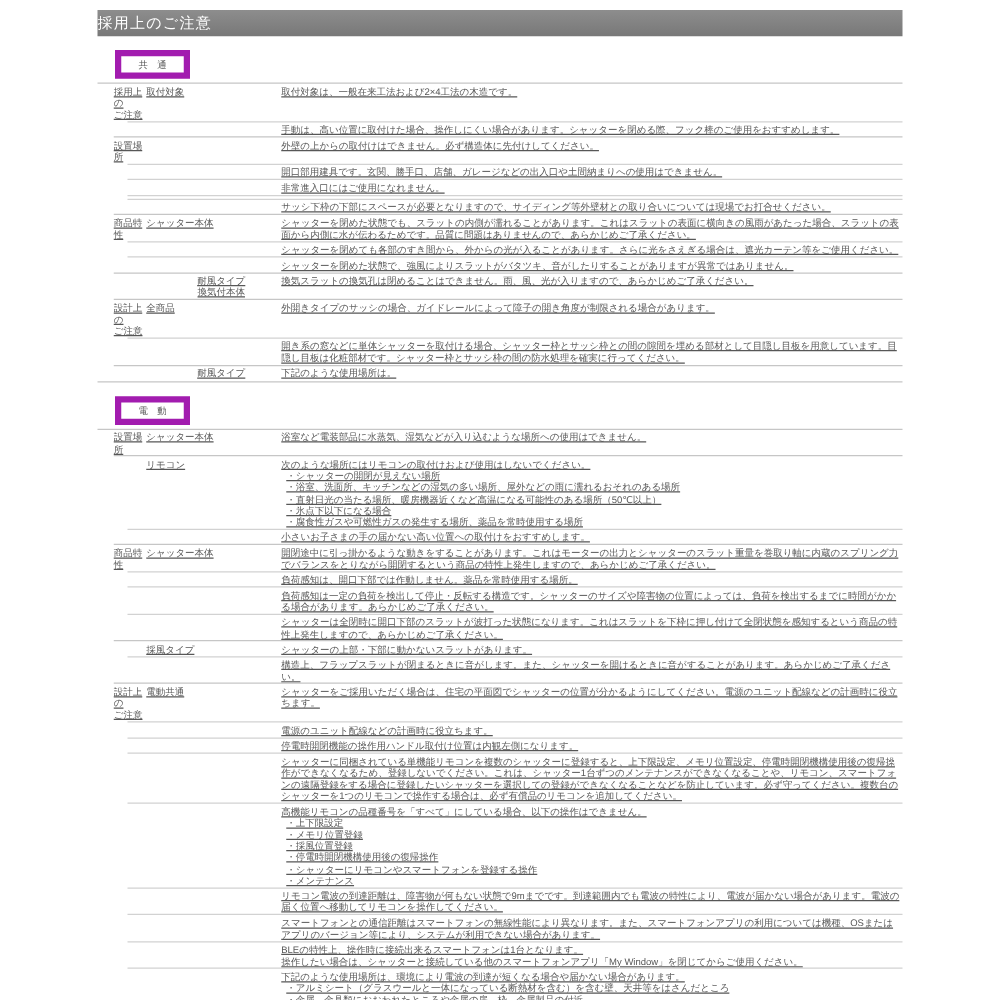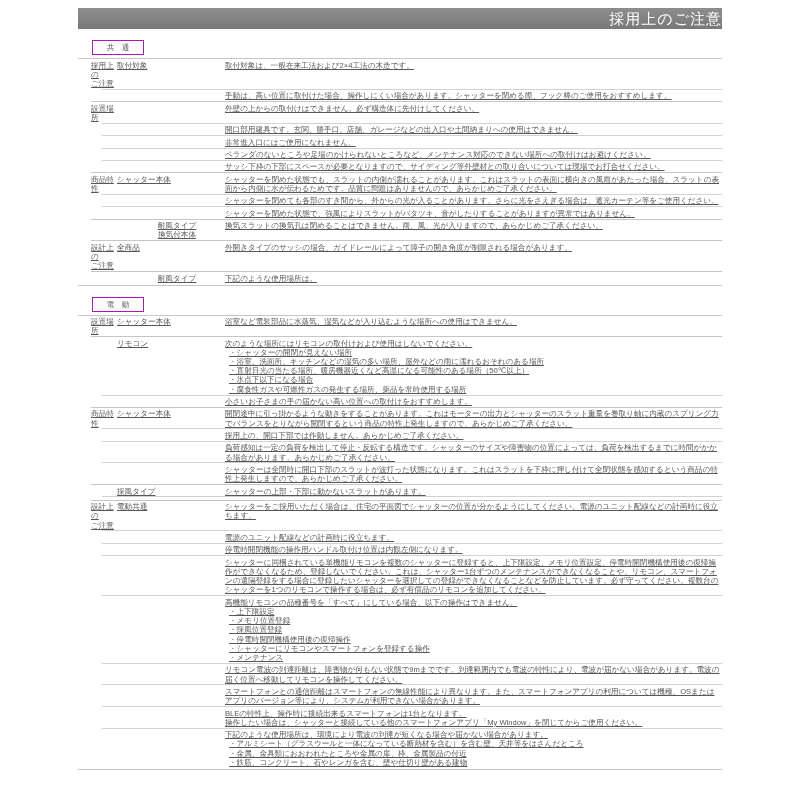--- a/index.html
+++ b/index.html
@@ -1,21 +1,21 @@
 <!DOCTYPE html>
 <html><head>
 <meta charset="utf-8">
 <style>
   html,body{margin:0;padding:0;background:#ffffff;}
   .page{position:relative;width:800px;height:800px;background:#fff;overflow:hidden;
         font-family:"Liberation Sans","DejaVu Sans",sans-serif;color:#575757;}
   .content{position:absolute;left:78px;top:8px;width:644px;}
   .header-bar{height:21px;background:linear-gradient(#8d8d8d,#787878);color:#ffffff;
-        text-align:right;font-size:15px;line-height:21px;letter-spacing:1px;}
-  .section-box{margin:11px 0 3px 14px;width:50px;height:13px;border:1px solid #a21caf;
+        text-align:left;font-size:12px;line-height:21px;letter-spacing:1px;}
+  .section-box{margin:11px 0 3px 14px;width:50px;height:13px;border:5px solid #a21caf;
         font-size:7.5px;line-height:13px;text-align:center;color:#555;background:#fff;}
   .table{margin-top:2px;border-top:1px solid #c6c6c6;border-bottom:1px solid #c6c6c6;text-decoration:underline;}
   .row{display:flex;position:relative;padding:1.5px 0 1.7px 0;font-size:7.6px;line-height:9.2px;}
   .row:not(:first-child)::before{content:"";position:absolute;top:-1px;left:24px;right:0;
         border-top:1px solid #d2d2d2;}
   .row.gs:not(:first-child)::before{left:13px;border-top:1px solid #c6c6c6;}
   .c1{flex:0 0 26px;margin-left:13px;white-space:pre-line;}
   .c2{flex:0 0 108px;white-space:pre-line;}
   .c2.ind{flex-basis:96px;padding-left:12px;text-align:center;}
   .cc{flex:1;min-width:0;padding-right:2px;}
@@ -65,23 +65,20 @@
           <div class="row">
             <div class="c1"></div>
             <div class="c2"></div>
             <div class="cc">
               <div class="txt">非常進入口にはご使用になれません。</div>
             </div>
           </div>
           <div class="row">
             <div class="c1"></div>
             <div class="c2"></div>
-            <div class="cc">
-              <div class="txt">ベランダのないところや足場のかけられないところなど、メンテナンス対応のできない場所への取付けはお避けください。</div>
-            </div>
           </div>
           <div class="row">
             <div class="c1"></div>
             <div class="c2"></div>
             <div class="cc">
               <div class="txt">サッシ下枠の下部にスペースが必要となりますので、サイディング等外壁材との取り合いについては現場でお打合せください。</div>
             </div>
           </div>
           <div class="row gs">
             <div class="c1">商品特性</div>
@@ -111,20 +108,27 @@
             <div class="cc">
               <div class="txt">換気スラットの換気孔は閉めることはできません。雨、風、光が入りますので、あらかじめご了承ください。</div>
             </div>
           </div>
           <div class="row gs">
             <div class="c1">設計上の
 ご注意</div>
             <div class="c2">全商品</div>
             <div class="cc">
               <div class="txt">外開きタイプのサッシの場合、ガイドレールによって障子の開き角度が制限される場合があります。</div>
+            </div>
+          </div>
+          <div class="row">
+            <div class="c1"></div>
+            <div class="c2"></div>
+            <div class="cc">
+              <div class="txt">開き系の窓などに単体シャッターを取付ける場合、シャッター枠とサッシ枠との間の隙間を埋める部材として目隠し目板を用意しています。目隠し目板は化粧部材です。シャッター枠とサッシ枠の間の防水処理を確実に行ってください。</div>
             </div>
           </div>
           <div class="row gs">
             <div class="c1"></div>
             <div class="c2 ind">耐風タイプ</div>
             <div class="cc">
               <div class="txt">下記のような使用場所は。</div>
             </div>
           </div>
         </div>
@@ -160,21 +164,21 @@
             <div class="c1">商品特性</div>
             <div class="c2">シャッター本体</div>
             <div class="cc">
               <div class="txt">開閉途中に引っ掛かるような動きをすることがあります。これはモーターの出力とシャッターのスラット重量を巻取り軸に内蔵のスプリング力でバランスをとりながら開閉するという商品の特性上発生しますので、あらかじめご了承ください。</div>
             </div>
           </div>
           <div class="row">
             <div class="c1"></div>
             <div class="c2"></div>
             <div class="cc">
-              <div class="txt">採用上の、開口下部では作動しません。あらかじめご了承ください。</div>
+              <div class="txt">負荷感知は、開口下部では作動しません。薬品を常時使用する場所。</div>
             </div>
           </div>
           <div class="row">
             <div class="c1"></div>
             <div class="c2"></div>
             <div class="cc">
               <div class="txt">負荷感知は一定の負荷を検出して停止・反転する構造です。シャッターのサイズや障害物の位置によっては、負荷を検出するまでに時間がかかる場合があります。あらかじめご了承ください。</div>
             </div>
           </div>
           <div class="row">
@@ -187,20 +191,23 @@
           <div class="row gs">
             <div class="c1"></div>
             <div class="c2">採風タイプ</div>
             <div class="cc">
               <div class="txt">シャッターの上部・下部に動かないスラットがあります。</div>
             </div>
           </div>
           <div class="row">
             <div class="c1"></div>
             <div class="c2"></div>
+            <div class="cc">
+              <div class="txt">構造上、フラップスラットが閉まるときに音がします。また、シャッターを開けるときに音がすることがあります。あらかじめご了承ください。</div>
+            </div>
           </div>
           <div class="row gs">
             <div class="c1">設計上の
 ご注意</div>
             <div class="c2">電動共通</div>
             <div class="cc">
               <div class="txt">シャッターをご採用いただく場合は、住宅の平面図でシャッターの位置が分かるようにしてください。電源のユニット配線などの計画時に役立ちます。</div>
             </div>
           </div>
           <div class="row">

